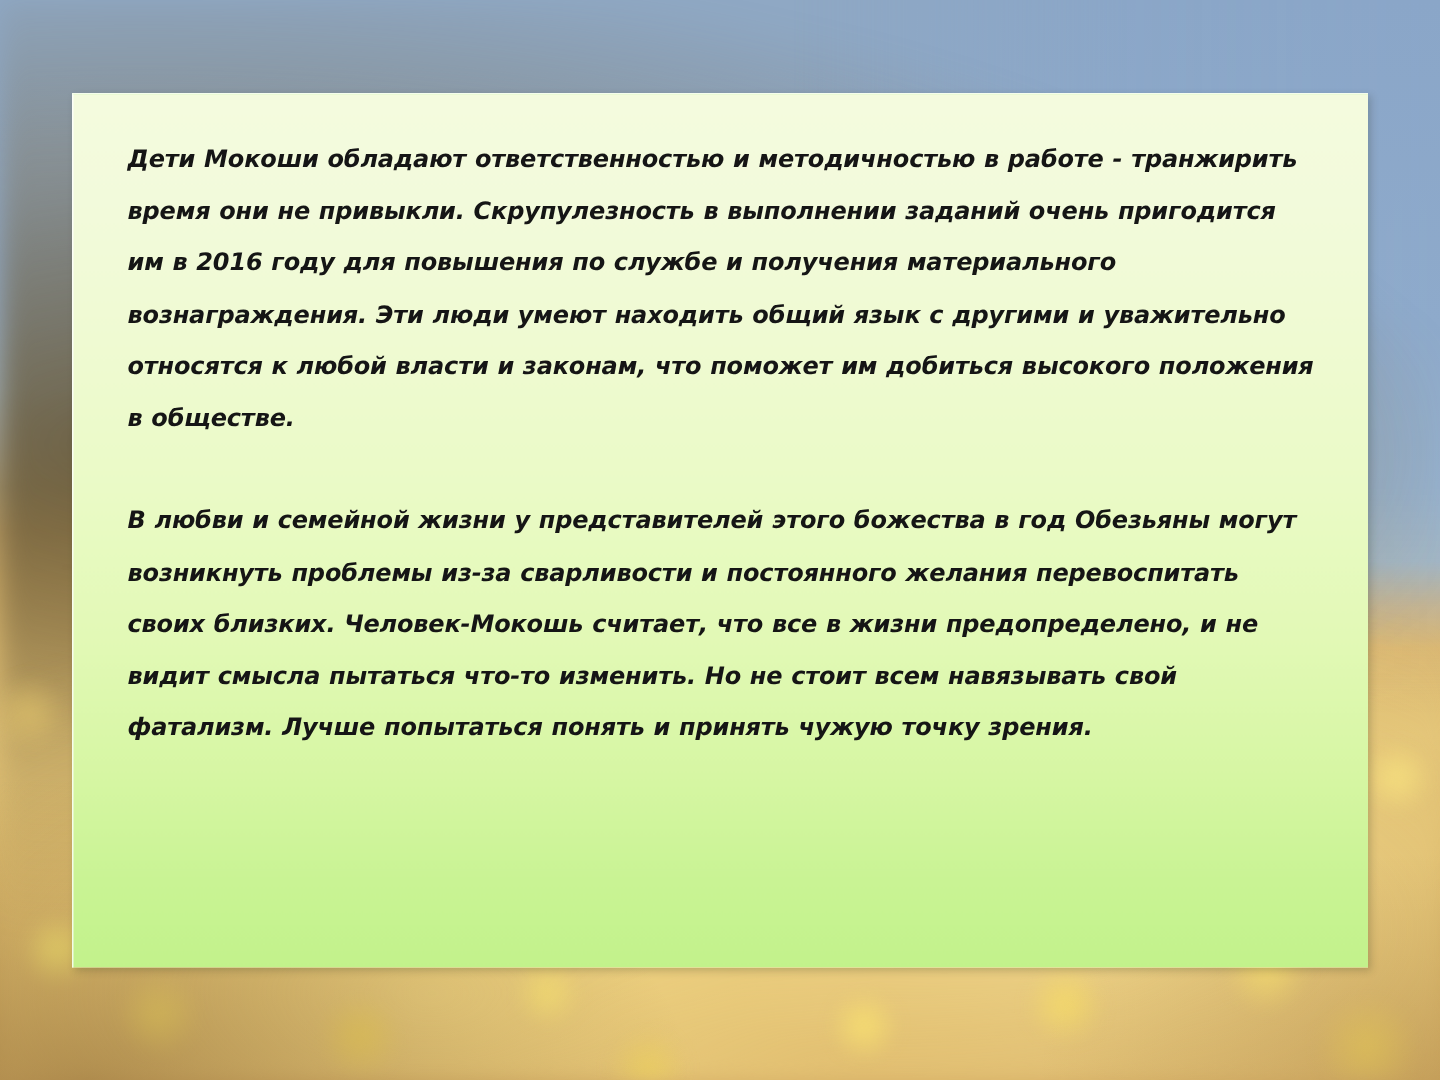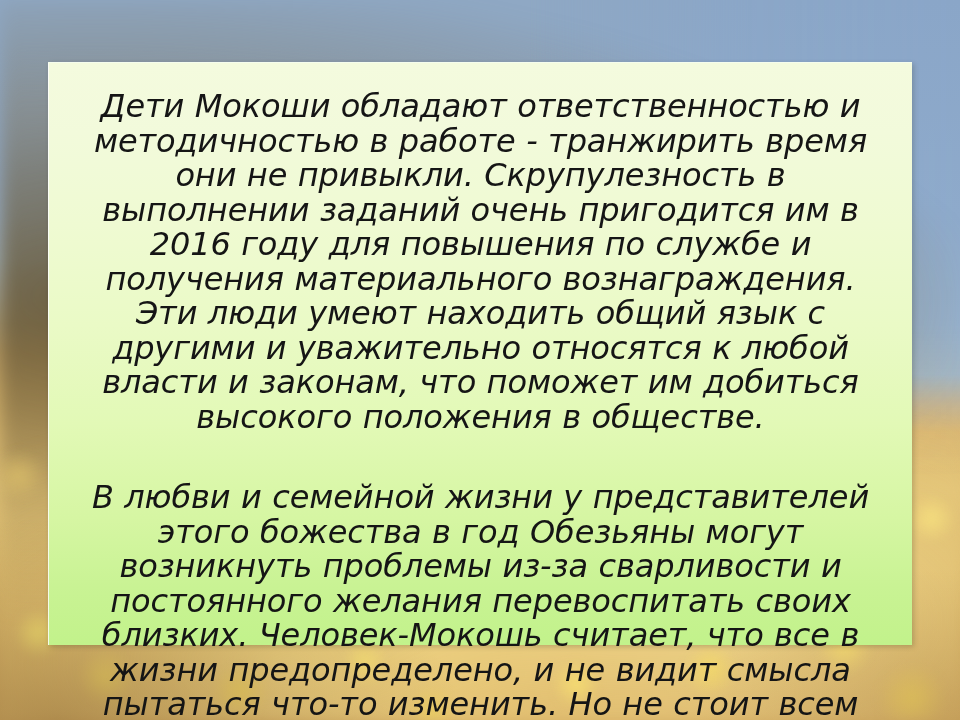--- a/index.html
+++ b/index.html
@@ -147,34 +147,33 @@
     border-left: 1px solid rgba(255,255,255,0.80);
     box-shadow: 2px 2px 5px rgba(40,50,30,0.22);
   }
 
   #card-body {
     padding: 26px 36px 0 36px;
   }
 
   .para {
     margin: 0;
-    text-align: center;
     color: #151515;
     font-family: "DejaVu Sans", sans-serif;
     font-style: italic;
-    font-weight: normal;
-    font-size: 32px;
+    font-weight: bold;
+    font-size: 16px;
     line-height: 34.5px;
     letter-spacing: -0.1px;
     word-spacing: 0.4px;
     -webkit-font-smoothing: antialiased;
   }
 
   .para + .para {
-    margin-top: 46px;
+    margin-top: 34px;
   }
 </style>
 </head>
 <body>
 
 <div id="slide">
 
   <div class="bg-layer bg-sky"></div>
   <div class="bg-layer bg-sky-right"></div>
   <div class="bg-layer bg-horizon"></div>

